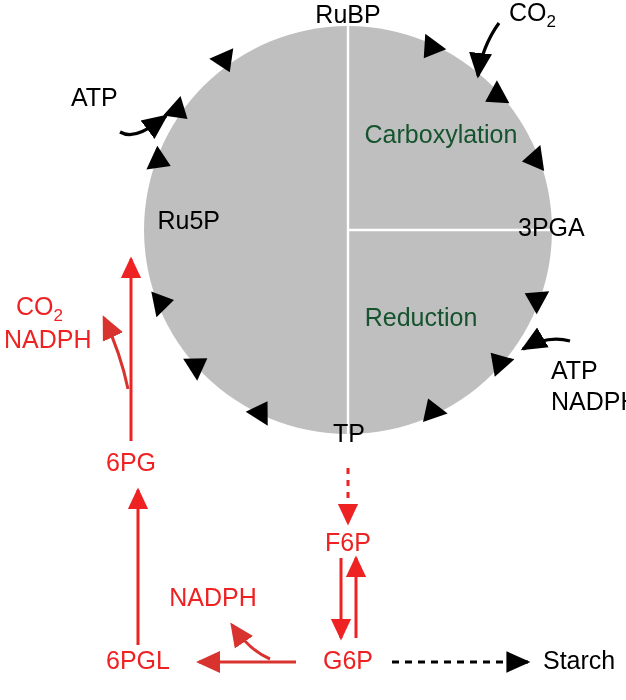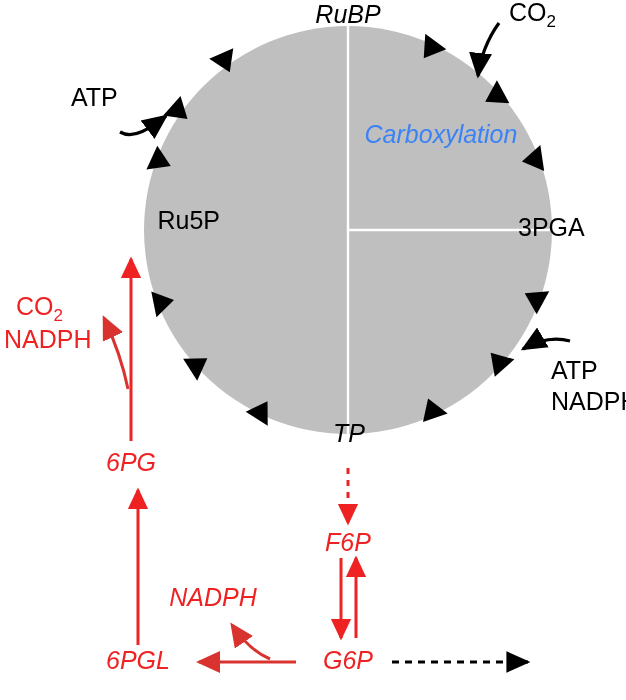--- a/index.html
+++ b/index.html
@@ -24,22 +24,22 @@
   }
   .lbl {
     position: absolute;
     font-family: "Liberation Sans", sans-serif;
     font-size: 25px;
     line-height: 1.0;
     white-space: nowrap;
     color: #000000;
   }
   .lbl.red { color: #ee2222; }
-  .lbl.white { color: #3b82f6; }
-  .lbl.center { transform: translateX(-50%); font-style: italic; }
+  .lbl.white { color: #14532d; }
+  .lbl.center { transform: translateX(-50%); }
   .lbl.rightal { transform: translateX(-100%); }
   .sub {
     font-size: 17px;
     vertical-align: sub;
   }
   .stack { line-height: 1.22; }
 </style>
 </head>
 <body>
 
@@ -100,20 +100,21 @@
 
     <line x1="348" y1="468" x2="348" y2="523" stroke="#ee2222" stroke-width="3" stroke-dasharray="6 6" marker-end="url(#redArrow)"></line>
 
     <line x1="341" y1="558" x2="341" y2="638" stroke="#ee2222" stroke-width="3" marker-end="url(#redArrow)"></line>
     <line x1="356" y1="638" x2="356" y2="558" stroke="#ee2222" stroke-width="3" marker-end="url(#redArrow)"></line>
 
     <line x1="392" y1="662" x2="528" y2="662" stroke="#000000" stroke-width="3" stroke-dasharray="7 6" marker-end="url(#blkArrow)"></line>
   </svg>
 
   <div class="lbl white center" style="left:441px; top:122px;">Carboxylation</div>
+  <div class="lbl white center" style="left:421px; top:305px;">Reduction</div>
 
   <div class="lbl center" style="left:348px; top:2px;">RuBP</div>
   <div class="lbl" style="left:518px; top:215px;">3PGA</div>
   <div class="lbl center" style="left:349px; top:421px;text-align:center;">TP</div>
   <div class="lbl rightal" style="left:172px; top:208px;margin-left:48px;">Ru5P</div>
 
   <div class="lbl" style="left:509px; top:0px;">
     <span>CO</span><span class="sub">2</span>
   </div>
   <div class="lbl" style="left:71px; top:85px;">ATP</div>
@@ -127,14 +128,15 @@
   </div>
   <div class="lbl red" style="left:4px; top:327px;">NADPH</div>
 
   <div class="lbl red center" style="left:131px; top:450px;">6PG</div>
   <div class="lbl red center" style="left:138px; top:648px;">6PGL</div>
   <div class="lbl red center" style="left:213px; top:585px;">NADPH</div>
 
   <div class="lbl red center" style="left:348px; top:530px;">F6P</div>
   <div class="lbl red center" style="left:348px; top:648px;">G6P</div>
 
+  <div class="lbl" style="left:543px; top:648px;">Starch</div>
 
 </div>
 
 </body></html>

